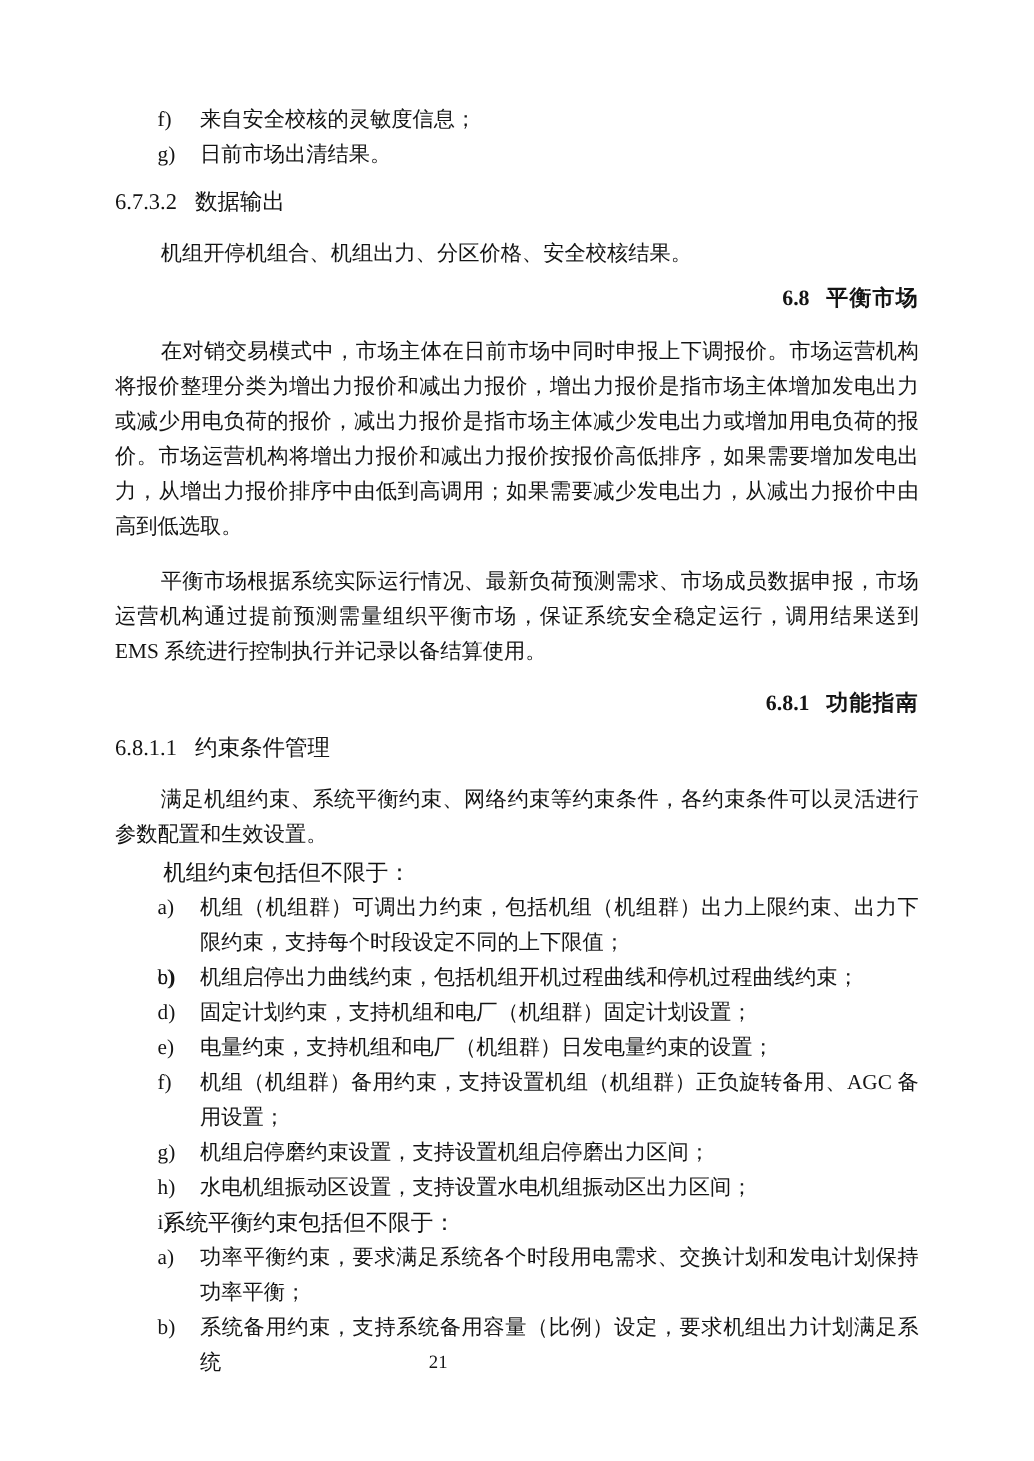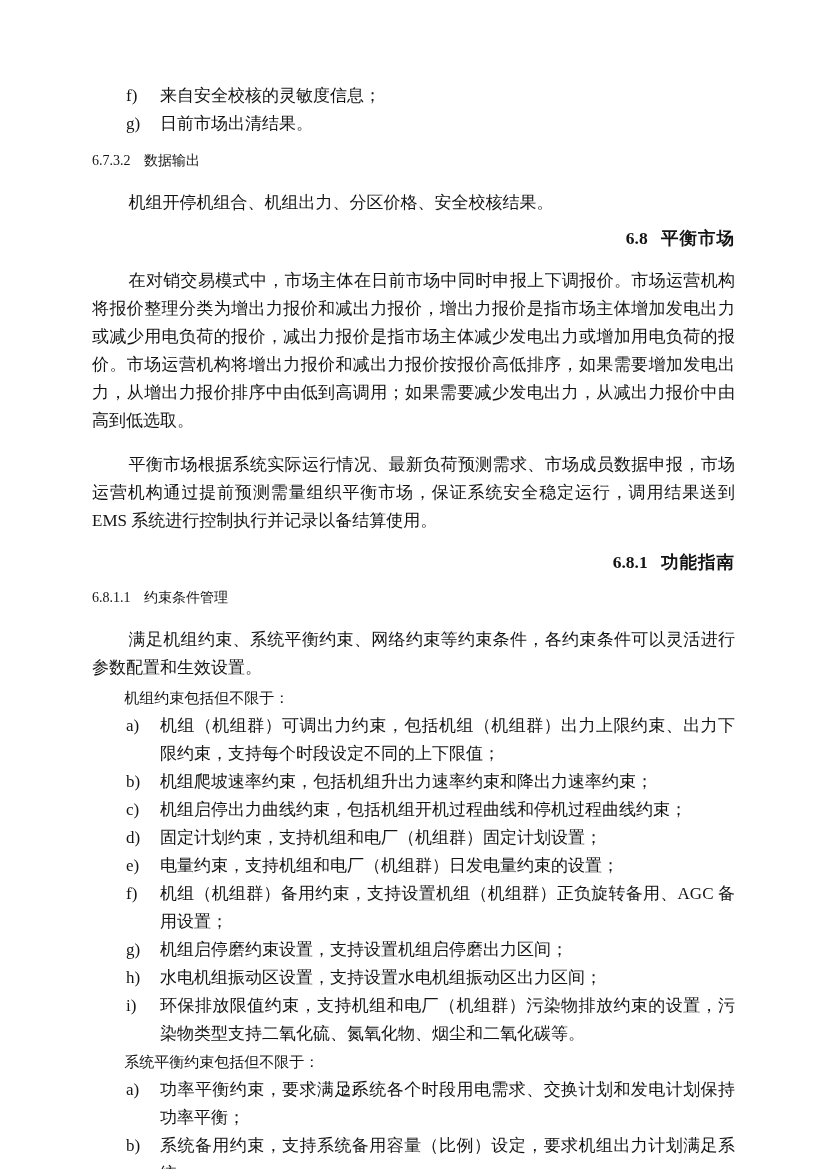--- a/index.html
+++ b/index.html
@@ -22,28 +22,28 @@
   
   .para {
     font-size: 17px;
     line-height: 28px;
     text-align: justify;
     text-indent: 2.15em;
     margin: 16px 0 2px 0;
   }
   
   .lead {
-    font-size: 15px;
+    font-size: 18px;
     line-height: 28px;
     text-indent: 2.15em;
     margin: 0;
   }
   
   .h3 {
-    font-size: 14px;
+    font-size: 18px;
     line-height: 24px;
     margin: 11px 0 11px 0;
     font-weight: 400;
   }
   .h3 .h-num { font-family: "Liberation Serif", serif; margin-right: 10px; }
   
   .h2 {
     font-size: 17.5px;
     line-height: 26px;
     margin: 8px 0 8px 0;
@@ -128,21 +128,20 @@
 
     <p class="lead">机组约束包括但不限于：</p>
 
     <ol class="alpha-list">
       <li>
         <span class="marker">a)</span>
         <span>机组（机组群）可调出力约束，包括机组（机组群）出力上限约束、出力下限约束，支持每个时段设定不同的上下限值；</span>
       </li>
       <li>
         <span class="marker">b)</span>
-        <span>机组爬坡速率约束，包括机组升出力速率约束和降出力速率约束；</span>
       </li>
       <li>
         <span class="marker">c)</span>
         <span>机组启停出力曲线约束，包括机组开机过程曲线和停机过程曲线约束；</span>
       </li>
       <li>
         <span class="marker">d)</span>
         <span>固定计划约束，支持机组和电厂（机组群）固定计划设置；</span>
       </li>
       <li>
@@ -156,21 +155,20 @@
       <li>
         <span class="marker">g)</span>
         <span>机组启停磨约束设置，支持设置机组启停磨出力区间；</span>
       </li>
       <li>
         <span class="marker">h)</span>
         <span>水电机组振动区设置，支持设置水电机组振动区出力区间；</span>
       </li>
       <li>
         <span class="marker">i)</span>
-        <span>环保排放限值约束，支持机组和电厂（机组群）污染物排放约束的设置，污染物类型支持二氧化硫、氮氧化物、烟尘和二氧化碳等。</span>
       </li>
     </ol>
 
     <p class="lead">系统平衡约束包括但不限于：</p>
 
     <ol class="alpha-list">
       <li>
         <span class="marker">a)</span>
         <span>功率平衡约束，要求满足系统各个时段用电需求、交换计划和发电计划保持功率平衡；</span>
       </li>

